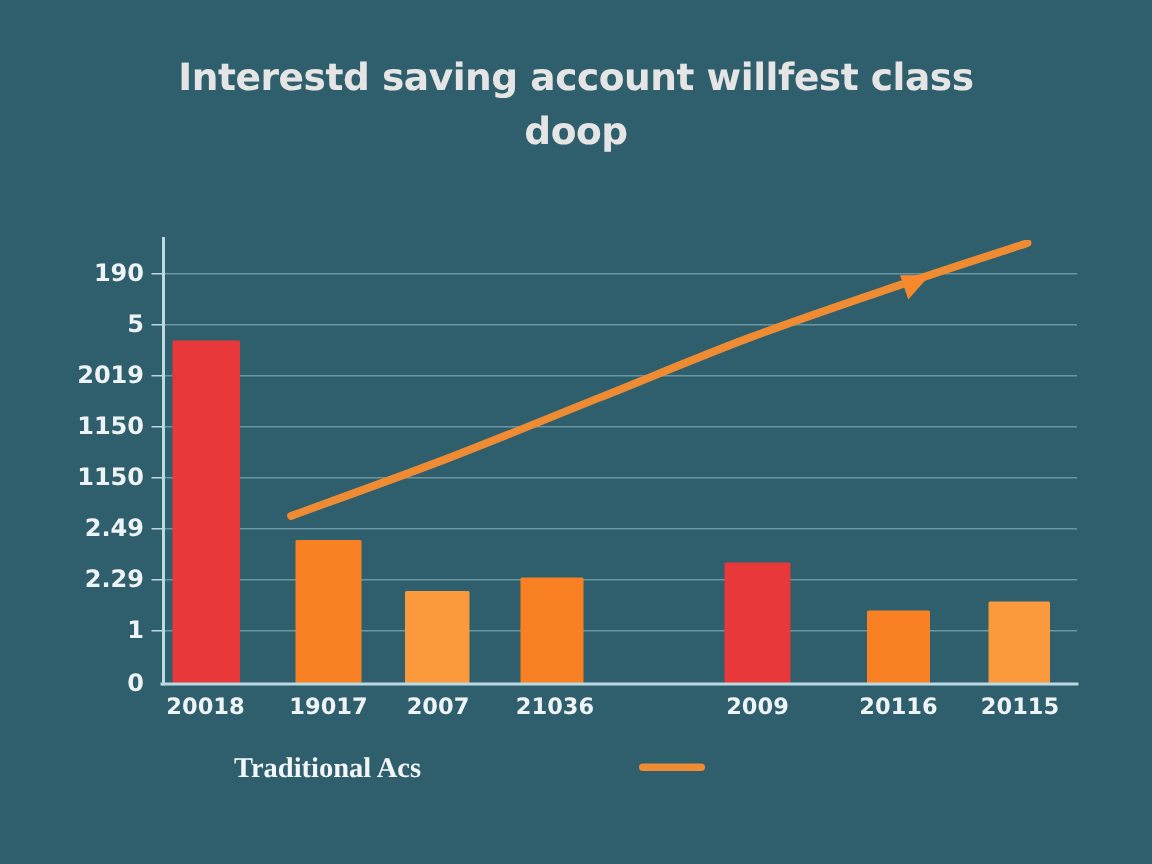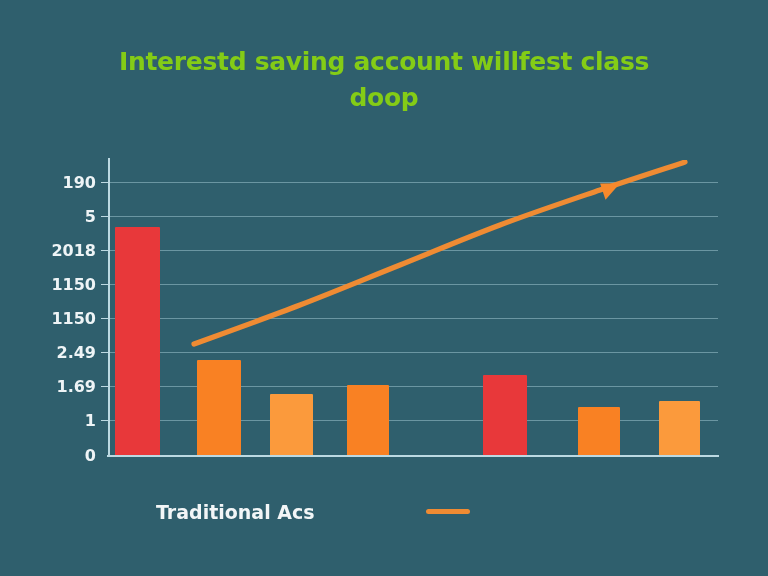--- a/index.html
+++ b/index.html
@@ -13,24 +13,24 @@
     height: 576px;
     background: #2f5f6d;
     font-family: "DejaVu Sans", sans-serif;
     overflow: hidden;
   }
 
   
   #title-block {
     position: absolute;
     left: 84px;
-    top: 44px;
+    top: 34px;
     width: 600px;
     text-align: center;
-    color: #84cc16;
+    color: #e5e5e5;
     font-weight: bold;
     font-size: 25px;
     line-height: 1.42;
     letter-spacing: -0.3px;
   }
   #title-line-1 { display: block; }
   #title-line-2 { display: block; }
 
   
   #plot {
@@ -138,20 +138,21 @@
     left: 108px;
     top: 498px;
     width: 610px;
     height: 70px;
   }
   .legend-entry {
     position: absolute;
     display: flex;
     align-items: flex-start;
     gap: 12px;
+    font-family: Liberation Serif, serif;
   }
   #legend-entry-bars { left: 48px; top: 2px; }
   #legend-entry-line { left: 318px; top: 2px; }
   .legend-swatch-line {
     width: 44px;
     height: 5px;
     background: #ef8b33;
     border-radius: 3px;
     margin-top: 9px;
     flex: none;
@@ -169,25 +170,25 @@
 
 <div id="screen">
 
   <div id="title-block">
     <span id="title-line-1">Interestd saving account willfest class doop</span>
   </div>
 
   <div id="ylabels">
     <span class="ylabel" style="top:182px">190</span>
     <span class="ylabel" style="top:216px">5</span>
-    <span class="ylabel" style="top:250px">2018</span>
+    <span class="ylabel" style="top:250px">2019</span>
     <span class="ylabel" style="top:284px">1150</span>
     <span class="ylabel" style="top:318px">1150</span>
     <span class="ylabel" style="top:352px">2.49</span>
-    <span class="ylabel" style="top:386px">1.69</span>
+    <span class="ylabel" style="top:386px">2.29</span>
     <span class="ylabel" style="top:420px">1</span>
     <span class="ylabel" style="top:455px">0</span>
   </div>
 
   <div>
     <span class="ytick-mark" style="top:182px"></span>
     <span class="ytick-mark" style="top:216px"></span>
     <span class="ytick-mark" style="top:250px"></span>
     <span class="ytick-mark" style="top:284px"></span>
     <span class="ytick-mark" style="top:318px"></span>
@@ -225,20 +226,29 @@
     </defs>
     <path id="trend-path" fill="none" stroke="#ef8b33" stroke-width="5.2" stroke-linecap="round" d="M 86.0 184.0 C 103.7 177.5, 157.7 158.2, 192.0 145.0 C 226.3 131.8, 258.7 118.3, 292.0 105.0 C 325.3 91.7, 358.7 77.5, 392.0 65.0 C 425.3 52.5, 461.2 40.5, 492.0 30.0 C 522.8 19.5, 562.8 6.7, 577.0 2.0"></path>
     <g id="trend-arrow-group">
       <path id="trend-arrow" fill="#f7892c" d="M 512.0 23.3 L 497.5 39.7 L 492.1 23.5 Z"></path>
     </g>
   </svg>
 
   <div id="axis-y"></div>
   <div id="axis-x"></div>
 
+  <div id="xlabels">
+    <span class="xlabel" style="left:29px">20018</span>
+    <span class="xlabel" style="left:111px">19017</span>
+    <span class="xlabel" style="left:184px">2007</span>
+    <span class="xlabel" style="left:262px">21036</span>
+    <span class="xlabel" style="left:397px">2009</span>
+    <span class="xlabel" style="left:491px">20116</span>
+    <span class="xlabel" style="left:572px">20115</span>
+  </div>
 
   <div id="legend">
     <div class="legend-entry" id="legend-entry-bars">
       <span class="legend-text">Traditional Acs</span>
     </div>
     <div class="legend-entry" id="legend-entry-line">
       <span class="legend-swatch-line"></span>
     </div>
   </div>
 

